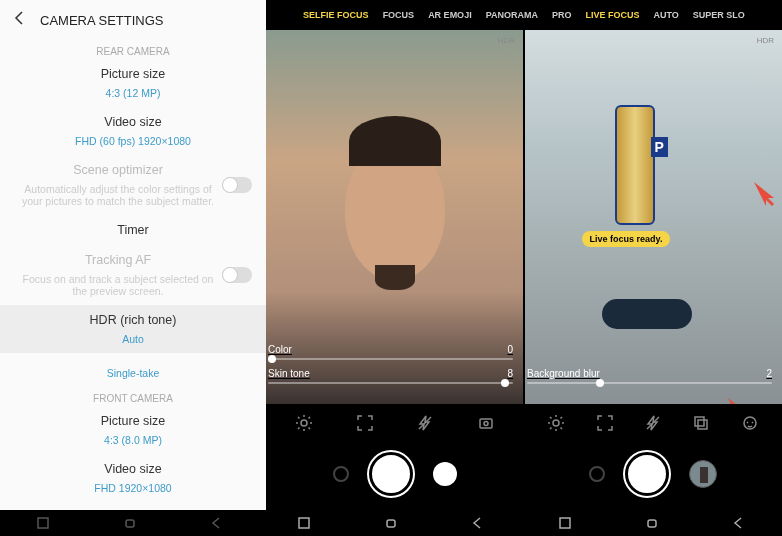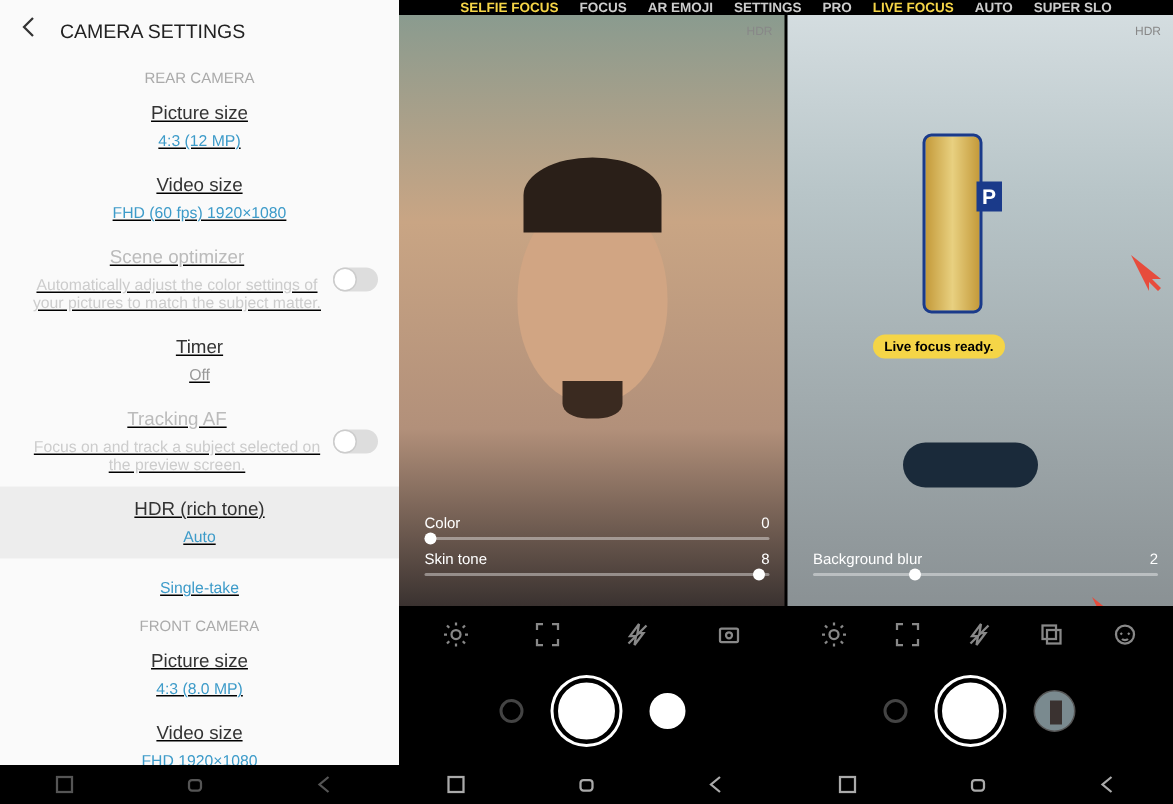--- a/index.html
+++ b/index.html
@@ -5,43 +5,43 @@
 * { box-sizing: border-box; margin: 0; padding: 0; }
 body { width: 782px; height: 536px; background: #000; font-family: -apple-system, sans-serif; overflow: hidden; display: flex; }
 .settings { width: 266px; height: 510px; background: #fafafa; display: flex; flex-direction: column; text-align: center; }
 .s-head { display: flex; align-items: center; padding: 10px 12px; gap: 12px; }
 .s-head svg { width: 16px; height: 16px; }
 .s-title { font-size: 13px; font-weight: 500; color: #222; }
 .s-body { flex: 1; overflow-y: auto; }
 .sect { font-size: 10px; color: #aaa; padding: 6px 14px 2px; }
 .row { padding: 8px 14px; display: flex; align-items: center; justify-content: space-between; }
 .row.hl { background: #ededed; }
-.row-txt { flex: 1; text-decoration: underline; }
+.row-txt { flex: 1; }
 .r-title { font-size: 12.5px; color: #333; }
 .r-title.dis { color: #bbb; }
 .r-sub { font-size: 10.5px; color: #3d9bc9; margin-top: 6px; }
 .r-sub.dis { color: #ccc; }
 .r-sub.g { color: #999; }
 .toggle { width: 30px; height: 16px; background: #ddd; border-radius: 10px; position: relative; }
 .toggle::after { content: ''; position: absolute; width: 14px; height: 14px; background: #fff; border: 1px solid #ccc; border-radius: 50%; top: 0; left: 0; }
 .camera { flex: 1; height: 510px; background: #000; display: flex; flex-direction: column; }
-.modes { display: flex; justify-content: center; gap: 14px; padding: 0 0; font-size: 9px; font-weight: 600; color: #ccc; }
+.modes { display: flex; justify-content: center; gap: 14px; padding: 10px 0; font-size: 9px; font-weight: 600; color: #ccc; }
 .mode.act { color: #f5d547; }
 .views { flex: 1; display: flex; gap: 2px; position: relative; }
 .vf { flex: 1; position: relative; overflow: hidden; }
 .vf1 { background: linear-gradient(180deg, #8a9b8f 0%, #c9a584 35%, #b2907a 70%, #3a3230 100%); }
 .vf2 { background: linear-gradient(180deg, #d4dde0 0%, #b8c5c8 30%, #8a9194 100%); }
 .face { position: absolute; left: 50%; top: 48%; transform: translate(-50%,-50%); width: 100px; height: 140px; background: #d1a583; border-radius: 50% 50% 48% 48%; }
 .face::before { content: ''; position: absolute; top: -24px; left: 4px; width: 92px; height: 50px; background: #2a1f18; border-radius: 50% 50% 0 0; }
 .face::after { content: ''; position: absolute; bottom: -10px; left: 30px; width: 40px; height: 25px; background: #3a2a20; border-radius: 0 0 40% 40%; }
 .can { position: absolute; left: 35%; top: 20%; width: 40px; height: 120px; background: linear-gradient(90deg, #c49a3a, #e8d080, #c49a3a); border-radius: 6px; border: 2px solid #1a3a8a; }
 .can::after { content: 'P'; position: absolute; right: -15px; top: 30px; font-size: 14px; font-weight: bold; color: #fff; background: #1a3a8a; padding: 2px 4px; }
 .glasses { position: absolute; left: 30%; bottom: 20%; width: 90px; height: 30px; background: #1a2a3a; border-radius: 15px; }
 .hdr-ind { position: absolute; top: 6px; right: 8px; font-size: 8px; color: #888; }
-.sliders { position: absolute; bottom: 12px; left: 17px; right: 10px; }
+.sliders { position: absolute; bottom: 12px; left: 2px; right: 10px; text-decoration: underline; }
 .sl { margin-bottom: 8px; }
 .sl-row { display: flex; justify-content: space-between; font-size: 10px; color: #fff; margin-bottom: 3px; }
 .sl-tr { height: 2px; background: rgba(255,255,255,0.4); border-radius: 1px; position: relative; }
 .sl-th { position: absolute; width: 8px; height: 8px; background: #fff; border-radius: 50%; top: -3px; }
 .chip { position: absolute; bottom: 42%; left: 22%; background: #f5d547; color: #000; font-size: 9px; font-weight: 600; padding: 3px 8px; border-radius: 10px; }
 .red-ar { position: absolute; width: 28px; height: 28px; }
 .red-ar svg { width: 100%; height: 100%; }
 .icons { display: flex; }
 .i-col { flex: 1; display: flex; justify-content: space-around; padding: 10px 8px; }
 .ico { width: 18px; height: 18px; display: flex; align-items: center; justify-content: center; color: #888; }
@@ -87,21 +87,20 @@
     <div class="row">
         <div class="row-txt">
           <div class="r-title dis">Scene optimizer</div>
           <div class="r-sub dis">Automatically adjust the color settings of your pictures to match the subject matter.</div>
         </div>
         <div class="toggle"></div>
       </div>
     <div class="row">
         <div class="row-txt">
           <div class="r-title">Timer</div>
-          <div class="r-sub g">Off</div>
         </div>
       </div>
     <div class="row">
         <div class="row-txt">
           <div class="r-title dis">Tracking AF</div>
           <div class="r-sub dis">Focus on and track a subject selected on the preview screen.</div>
         </div>
         <div class="toggle"></div>
       </div>
     <div class="row hl">
@@ -135,21 +134,21 @@
       </div>
 
   </div>
 </div>
 
 <div class="camera">
   <div class="modes">
     <span class="mode act">SELFIE FOCUS</span>
     <span class="mode">FOCUS</span>
     <span class="mode">AR EMOJI</span>
-    <span class="mode">SETTINGS</span>
+    <span class="mode">PANORAMA</span>
     <span class="mode">PRO</span>
     <span class="mode act">LIVE FOCUS</span>
     <span class="mode">AUTO</span>
     <span class="mode">SUPER SLO</span>
   </div>
   <div class="views">
     <div class="vf vf1">
       <div class="face"></div>
       <div class="hdr-ind">HDR</div>
       <div class="sliders">

